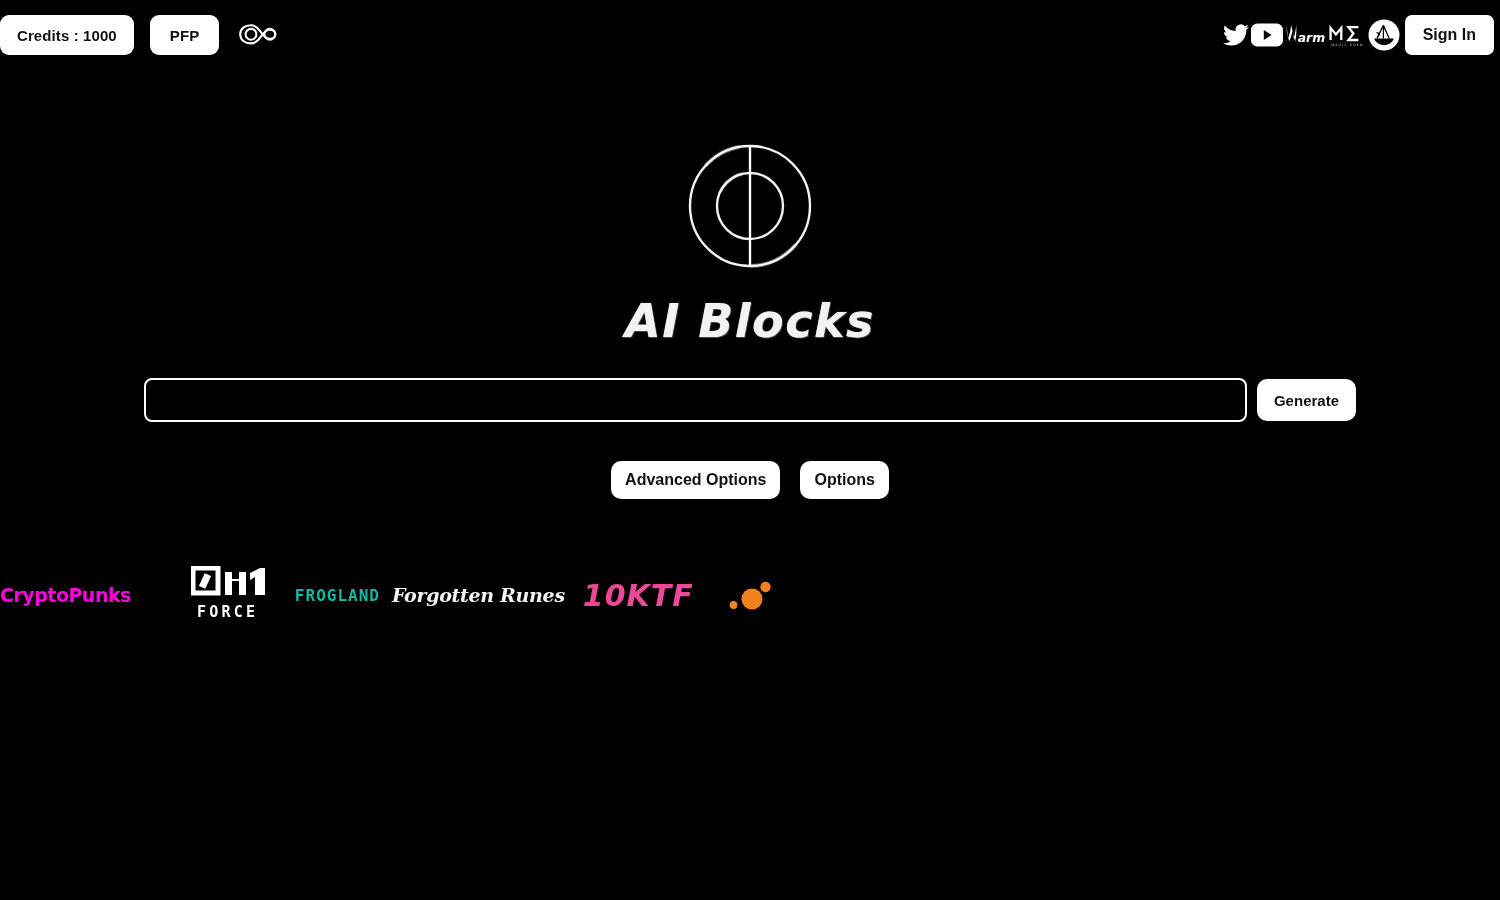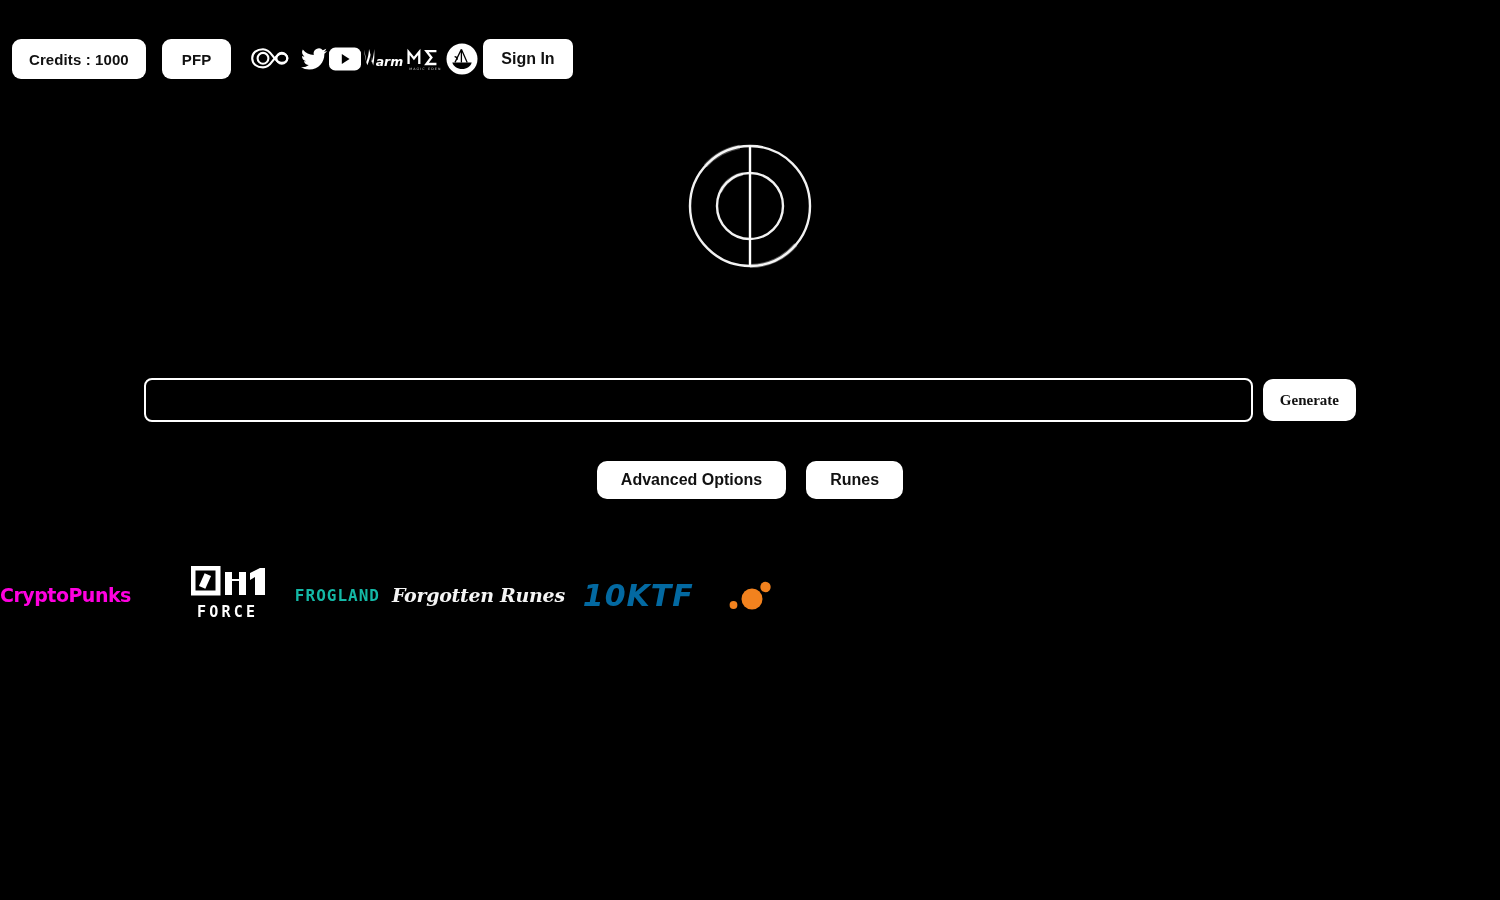--- a/index.html
+++ b/index.html
@@ -19,23 +19,22 @@
   }
 
   
   .topbar {
     position: absolute;
     top: 0; left: 0;
     width: 1500px;
     height: 70px;
     display: flex;
     align-items: center;
-    justify-content: flex-start;
-    padding: 0 12px;
-    margin-top: 24px;
+    justify-content: space-between;
+    padding: 0 0;
   }
 
   .topbar-left {
     display: flex;
     align-items: center;
     gap: 16px;
   }
 
   .pill {
     background: #ffffff;
@@ -158,21 +157,21 @@
   .prompt-input::placeholder { color: #5a5a5a; }
 
   .btn-generate {
     flex: 0 0 auto;
     height: 42px;
     padding: 0 17px;
     background: #ffffff;
     color: #111111;
     border: none;
     border-radius: 10px;
-    font-family: Liberation Serif, serif;
+    font-family: Liberation Sans, sans-serif;
     font-weight: bold;
     font-size: 15px;
     cursor: pointer;
     white-space: nowrap;
   }
 
   
   .options-row {
     position: absolute;
     top: 461px;
@@ -183,21 +182,21 @@
     align-items: center;
     gap: 20px;
   }
 
   .btn-option {
     background: #ffffff;
     color: #111111;
     border: none;
     border-radius: 10px;
     height: 38px;
-    padding: 0 24px;
+    padding: 0 14px;
     font-family: "Liberation Sans", sans-serif;
     font-weight: bold;
     font-size: 16px;
     cursor: pointer;
     white-space: nowrap;
   }
 
   
   .partners {
     position: absolute;
@@ -259,21 +258,21 @@
     display: flex;
     align-items: center;
   }
 
   .p-10ktf {
     font-family: "DejaVu Sans", sans-serif;
     font-weight: bold;
     font-style: italic;
     font-size: 30px;
     letter-spacing: 1px;
-    color: #0369a1;
+    color: #ec4899;
     height: 46px;
     display: flex;
     align-items: center;
   }
 
   .p-dots { height: 46px; display: flex; align-items: center; }
 </style>
 </head>
 <body>
 
@@ -341,30 +340,31 @@
 
   <svg class="brand-mark" viewBox="0 0 132 152" aria-hidden="true">
     <circle cx="66" cy="76" r="60" fill="none" stroke="#ffffff" stroke-width="2.4" opacity="0.95"></circle>
     <circle cx="66" cy="76" r="60" fill="none" stroke="#ffffff" stroke-width="4.2" opacity="0.35" stroke-dasharray="52 300" stroke-dashoffset="-42"></circle>
     <circle cx="66" cy="76" r="60" fill="none" stroke="#ffffff" stroke-width="4.2" opacity="0.3" stroke-dasharray="40 340" stroke-dashoffset="-232"></circle>
     <circle cx="66" cy="76" r="33" fill="none" stroke="#ffffff" stroke-width="2.4" opacity="0.95"></circle>
     <circle cx="66" cy="76" r="33" fill="none" stroke="#ffffff" stroke-width="3.6" opacity="0.3" stroke-dasharray="30 180" stroke-dashoffset="-118"></circle>
     <line x1="66" y1="15.5" x2="66" y2="136.5" stroke="#ffffff" stroke-width="2.4"></line>
   </svg>
 
+  <div class="brand-title">AI Blocks</div>
 </div>
 
 <div class="prompt-row">
   <input class="prompt-input" type="text" placeholder="" style="">
   <button class="btn-generate">Generate</button>
 </div>
 
 <div class="options-row">
   <button class="btn-option">Advanced Options</button>
-  <button class="btn-option">Runes</button>
+  <button class="btn-option">Options</button>
 </div>
 
 <div class="partners">
 
   <div class="partner-row partner-row-1">
 
     <span class="partner p-cryptopunks">CryptoPunks</span>
 
     <span class="partner p-0n1">
       <svg width="92" height="58" viewBox="0 0 92 58" aria-hidden="true">

